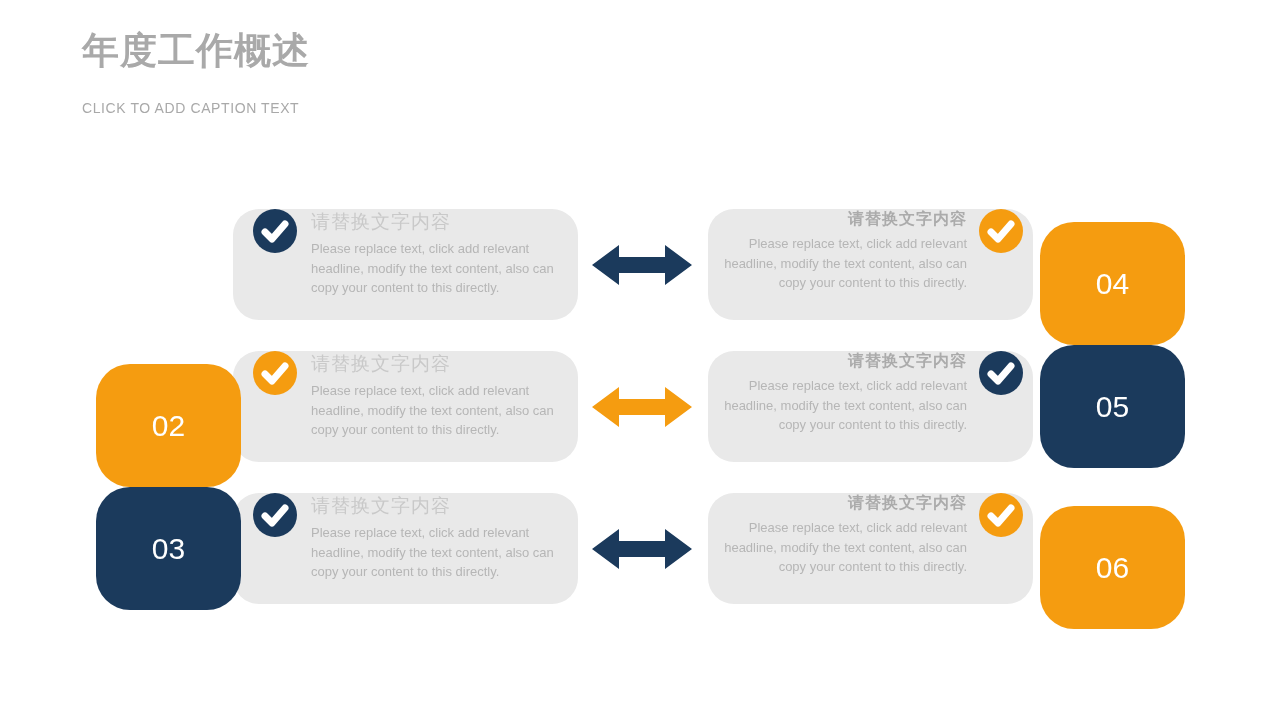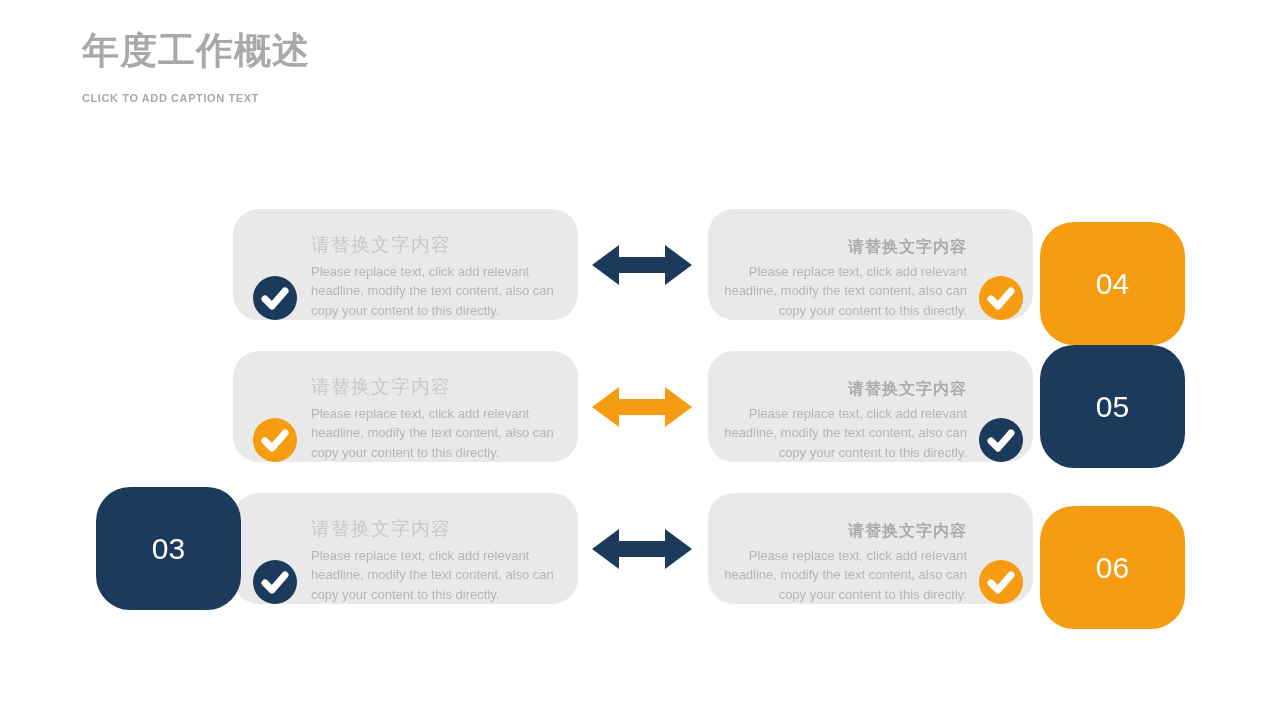--- a/index.html
+++ b/index.html
@@ -7,40 +7,40 @@
     width:1280px; height:720px; background:#ffffff; overflow:hidden;
     font-family:"Liberation Sans", sans-serif;
     --color-navy:#1B3A5C; --color-orange:#F59C10; --color-card_bg:#E9E9E9;
     --color-title_gray:#A9A9A9; --color-heading_gray:#C9C9C9;
     --color-heading_bold_gray:#ABABAB; --color-body_gray:#B6B6B6;
   }
   .slide { position:relative; width:1280px; height:719px; }
 
   .header { position:absolute; left:82px; top:26px; }
   .title { font-size:37px; font-weight:bold; color:var(--color-title_gray); letter-spacing:1px; }
-  .subtitle { margin-top:16px; font-size:11px; font-weight:bold; color:var(--color-title_gray); letter-spacing:0.6px; }
+  .subtitle { margin-top:24px; font-size:14px; font-weight:normal; color:var(--color-title_gray); letter-spacing:0.6px; }
 
   .row { position:absolute; left:0; width:1280px; height:123px; }
   .r0 { top:203px; } .r1 { top:345px; } .r2 { top:487px; }
 
   .numbox {
     position:absolute; top:0; width:145px; height:123px; border-radius:34px;
     display:flex; align-items:center; justify-content:center;
     color:#ffffff; font-size:30px; z-index:2;
   }
   .numbox.pos-left { left:96px; }
   .numbox.pos-right { left:1040px; }
   .bg-navy { background:var(--color-navy); }
   .bg-orange { background:var(--color-orange);margin-top:19px; }
   .accent-navy { color:var(--color-navy); }
   .accent-orange { color:var(--color-orange); }
 
   .card {
     position:absolute; top:6px; height:111px; background:var(--color-card_bg);
-    border-radius:26px; z-index:1; display:flex; align-items:flex-end;
+    border-radius:26px; z-index:1; display:flex; align-items:flex-start;
     box-sizing:border-box;
   }
   .card.pos-left { left:233px; width:345px; padding-left:20px; gap:14px; }
   .card.pos-right { left:708px; width:325px; padding-right:10px; gap:12px; justify-content:flex-end; }
 
   .check { width:44px; height:44px; flex:0 0 44px; display:block; }
   .check svg { display:block; width:44px; height:44px; }
 
   .text { max-width:252px; }
   .card.pos-right .text { text-align:right; max-width:248px; }
@@ -88,20 +88,21 @@
         <svg viewBox="0 0 44 44">
             <circle cx="22" cy="22" r="22" fill="currentColor"></circle>
             <path d="M12 23 L19 30 L32 15" fill="none" stroke="#fff" stroke-width="7" stroke-linecap="round" stroke-linejoin="round"></path>
           </svg>
       </span>
     </div>
     <div class="numbox pos-right bg-orange">04</div>
   </section>
 
   <section class="row r1">
+    <div class="numbox pos-left bg-orange">02</div>
     <div class="card pos-left">
       <span class="check accent-orange">
         <svg viewBox="0 0 44 44">
             <circle cx="22" cy="22" r="22" fill="currentColor"></circle>
             <path d="M12 23 L19 30 L32 15" fill="none" stroke="#fff" stroke-width="7" stroke-linecap="round" stroke-linejoin="round"></path>
           </svg>
       </span>
       <div class="text">
         <div class="heading">请替换文字内容</div>
         <div class="bodytext">Please replace text, click add relevant headline, modify the text content, also can copy your content to this directly.</div>

